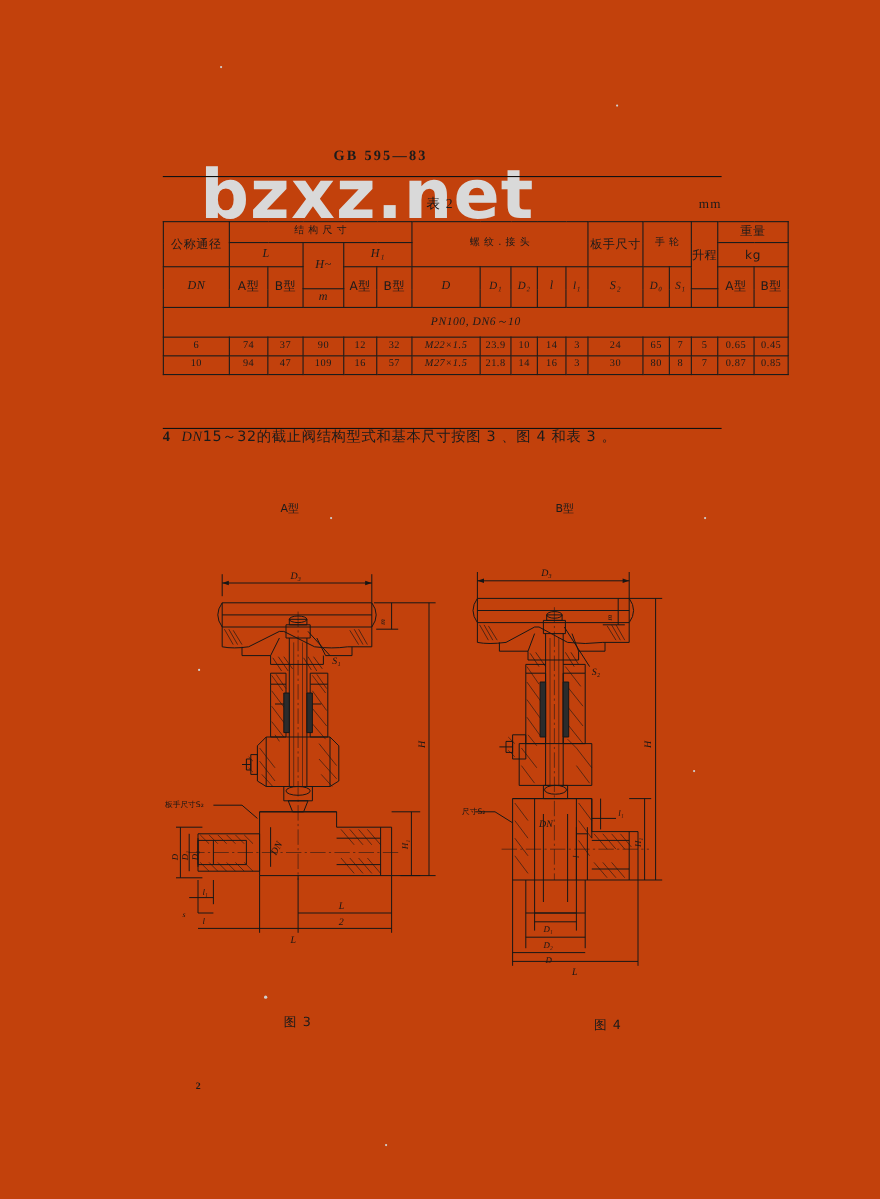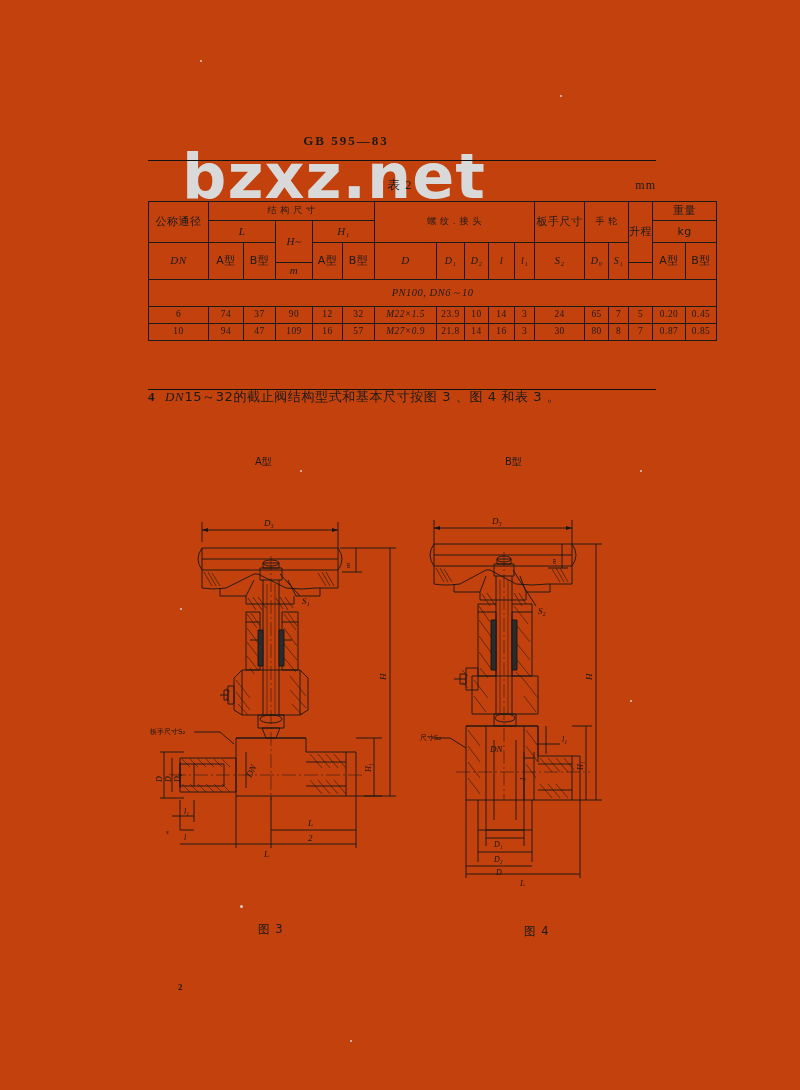--- a/index.html
+++ b/index.html
@@ -142,21 +142,21 @@
   .type-b { left: 505px; top: 455px; }
   
   .fig-cap {
     position: absolute;
     font-size: 11.5px;
     font-family: "DejaVu Sans", "Liberation Sans", sans-serif;
     letter-spacing: 1px;
     z-index: 7;
   }
   .cap3 { left: 258px; top: 922px; }
-  .cap4 { left: 524px; top: 924px; }
+  .cap4 { left: 540px; top: 924px; }
   
   .page-num {
     position: absolute;
     left: 178px; top: 982px;
     font-size: 9px;
     font-weight: bold;
     font-family: "Liberation Serif", serif;
     z-index: 7;
   }
   
@@ -271,32 +271,32 @@
           <td class="num">32</td>
           <td class="thread">M22×1.5</td>
           <td class="num">23.9</td>
           <td class="num">10</td>
           <td class="num">14</td>
           <td class="num">3</td>
           <td class="num">24</td>
           <td class="num">65</td>
           <td class="num">7</td>
           <td class="num">5</td>
-          <td class="num">0.20</td>
+          <td class="num">0.65</td>
           <td class="num">0.45</td>
         </tr>
 
         <tr class="data-row">
           <td class="num">10</td>
           <td class="num">94</td>
           <td class="num">47</td>
           <td class="num">109</td>
           <td class="num">16</td>
           <td class="num">57</td>
-          <td class="thread">M27×0.9</td>
+          <td class="thread">M27×1.5</td>
           <td class="num">21.8</td>
           <td class="num">14</td>
           <td class="num">16</td>
           <td class="num">3</td>
           <td class="num">30</td>
           <td class="num">80</td>
           <td class="num">8</td>
           <td class="num">7</td>
           <td class="num">0.87</td>
           <td class="num">0.85</td>

